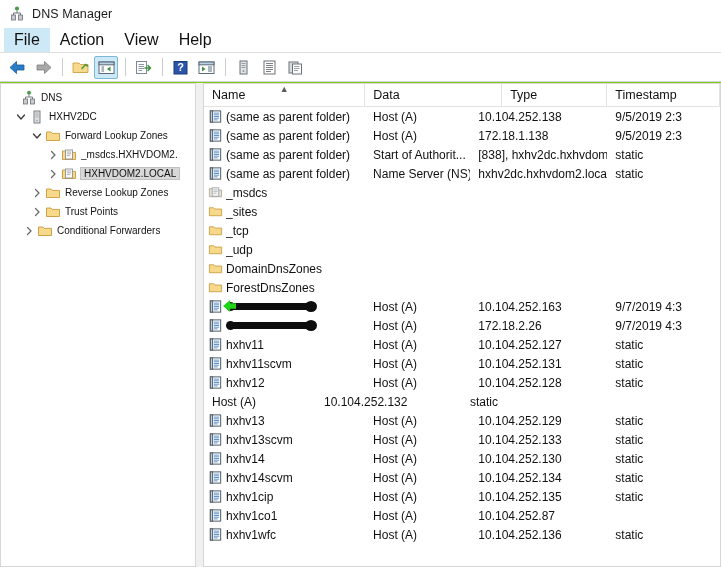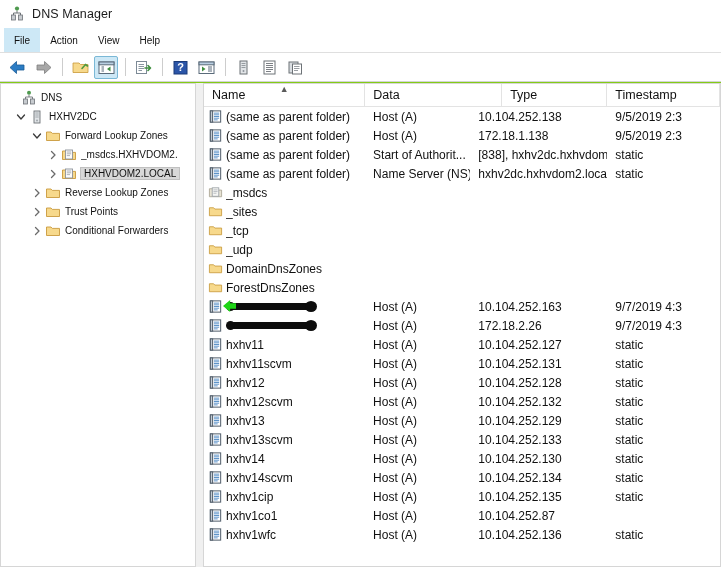--- a/index.html
+++ b/index.html
@@ -42,21 +42,21 @@
     height: 25px;
     background: #ffffff;
     display: flex;
     align-items: stretch;
     padding-left: 4px;
     border-bottom: 1px solid #dfdfdf;
   }
   .menuitem {
     display: flex; align-items: center;
     padding: 0 10px;
-    font-size: 10px;
+    font-size: 16px;
     color: #111;
     cursor: default;
   }
   .menuitem.active {
     background: #cde8f6;
   }
 
   
   .toolbar {
     height: 29px;
@@ -442,21 +442,21 @@
               </svg>
           </span>
           <span class="ticon">
             <svg width="16" height="16" viewBox="0 0 16 16">
               <path d="M1.5 4 H6 L7.3 5.4 H14.5 V12.5 H1.5 Z" fill="#f7d98c" stroke="#c99a3c" stroke-width=".9" stroke-linejoin="round"></path>
             </svg>
           </span>
           <span class="tlabel">Trust Points</span>
         </div>
 
-        <div class="tnode" style="padding-left:28px">
+        <div class="tnode" style="padding-left:20px">
           <span class="twist">
             <svg width="10" height="10" viewBox="0 0 10 10">
                 <path d="M3.5 1.5 L7 5 L3.5 8.5" stroke="#6a6a6a" stroke-width="1.3" fill="none" stroke-linecap="round" stroke-linejoin="round"></path>
               </svg>
           </span>
           <span class="ticon">
             <svg width="16" height="16" viewBox="0 0 16 16">
               <path d="M1.5 4 H6 L7.3 5.4 H14.5 V12.5 H1.5 Z" fill="#f7d98c" stroke="#c99a3c" stroke-width=".9" stroke-linejoin="round"></path>
             </svg>
           </span>
@@ -669,28 +669,20 @@
                   <rect x="2.5" y="2" width="2.4" height="12" fill="#c3ccd5" stroke="#55616e" stroke-width="1.1"></rect>
                   <path d="M6.3 4.4 H11.9 M6.3 6.2 H11.9 M6.3 8 H11.9 M6.3 9.8 H11.9 M6.3 11.6 H10.3" stroke="#3f7fbf" stroke-width=".9"></path>
                 </svg></span>
               <span class="rtext">hxhv12</span>
             </div>
             <div class="cell c-type">Host (A)</div>
             <div class="cell c-data">10.104.252.128</div>
             <div class="cell c-time">static</div>
           </div>
           <div class="lrow">
-            <div class="cell c-name">
-              <span class="ricon"><svg width="15" height="15" viewBox="0 0 16 16">
-                  <rect x="2.5" y="2" width="11" height="12" fill="#ffffff" stroke="#55616e" stroke-width="1.1"></rect>
-                  <rect x="2.5" y="2" width="2.4" height="12" fill="#c3ccd5" stroke="#55616e" stroke-width="1.1"></rect>
-                  <path d="M6.3 4.4 H11.9 M6.3 6.2 H11.9 M6.3 8 H11.9 M6.3 9.8 H11.9 M6.3 11.6 H10.3" stroke="#3f7fbf" stroke-width=".9"></path>
-                </svg></span>
-              <span class="rtext">hxhv12scvm</span>
-            </div>
             <div class="cell c-type">Host (A)</div>
             <div class="cell c-data">10.104.252.132</div>
             <div class="cell c-time">static</div>
           </div>
           <div class="lrow">
             <div class="cell c-name">
               <span class="ricon"><svg width="15" height="15" viewBox="0 0 16 16">
                   <rect x="2.5" y="2" width="11" height="12" fill="#ffffff" stroke="#55616e" stroke-width="1.1"></rect>
                   <rect x="2.5" y="2" width="2.4" height="12" fill="#c3ccd5" stroke="#55616e" stroke-width="1.1"></rect>
                   <path d="M6.3 4.4 H11.9 M6.3 6.2 H11.9 M6.3 8 H11.9 M6.3 9.8 H11.9 M6.3 11.6 H10.3" stroke="#3f7fbf" stroke-width=".9"></path>

